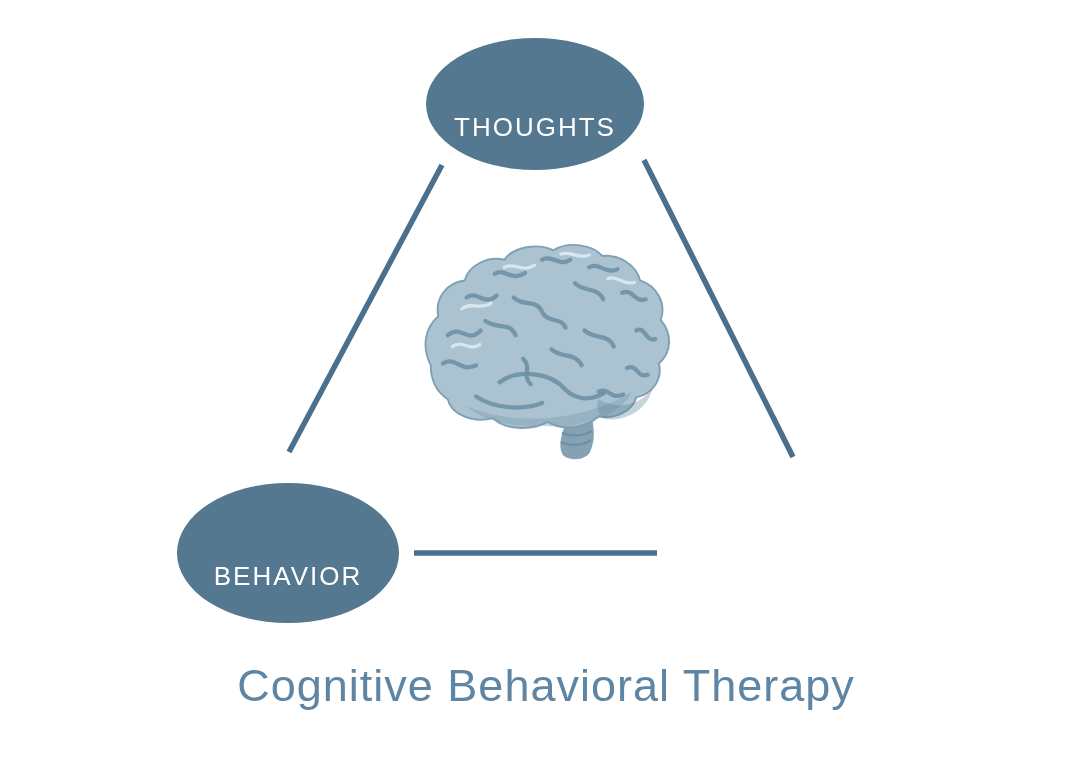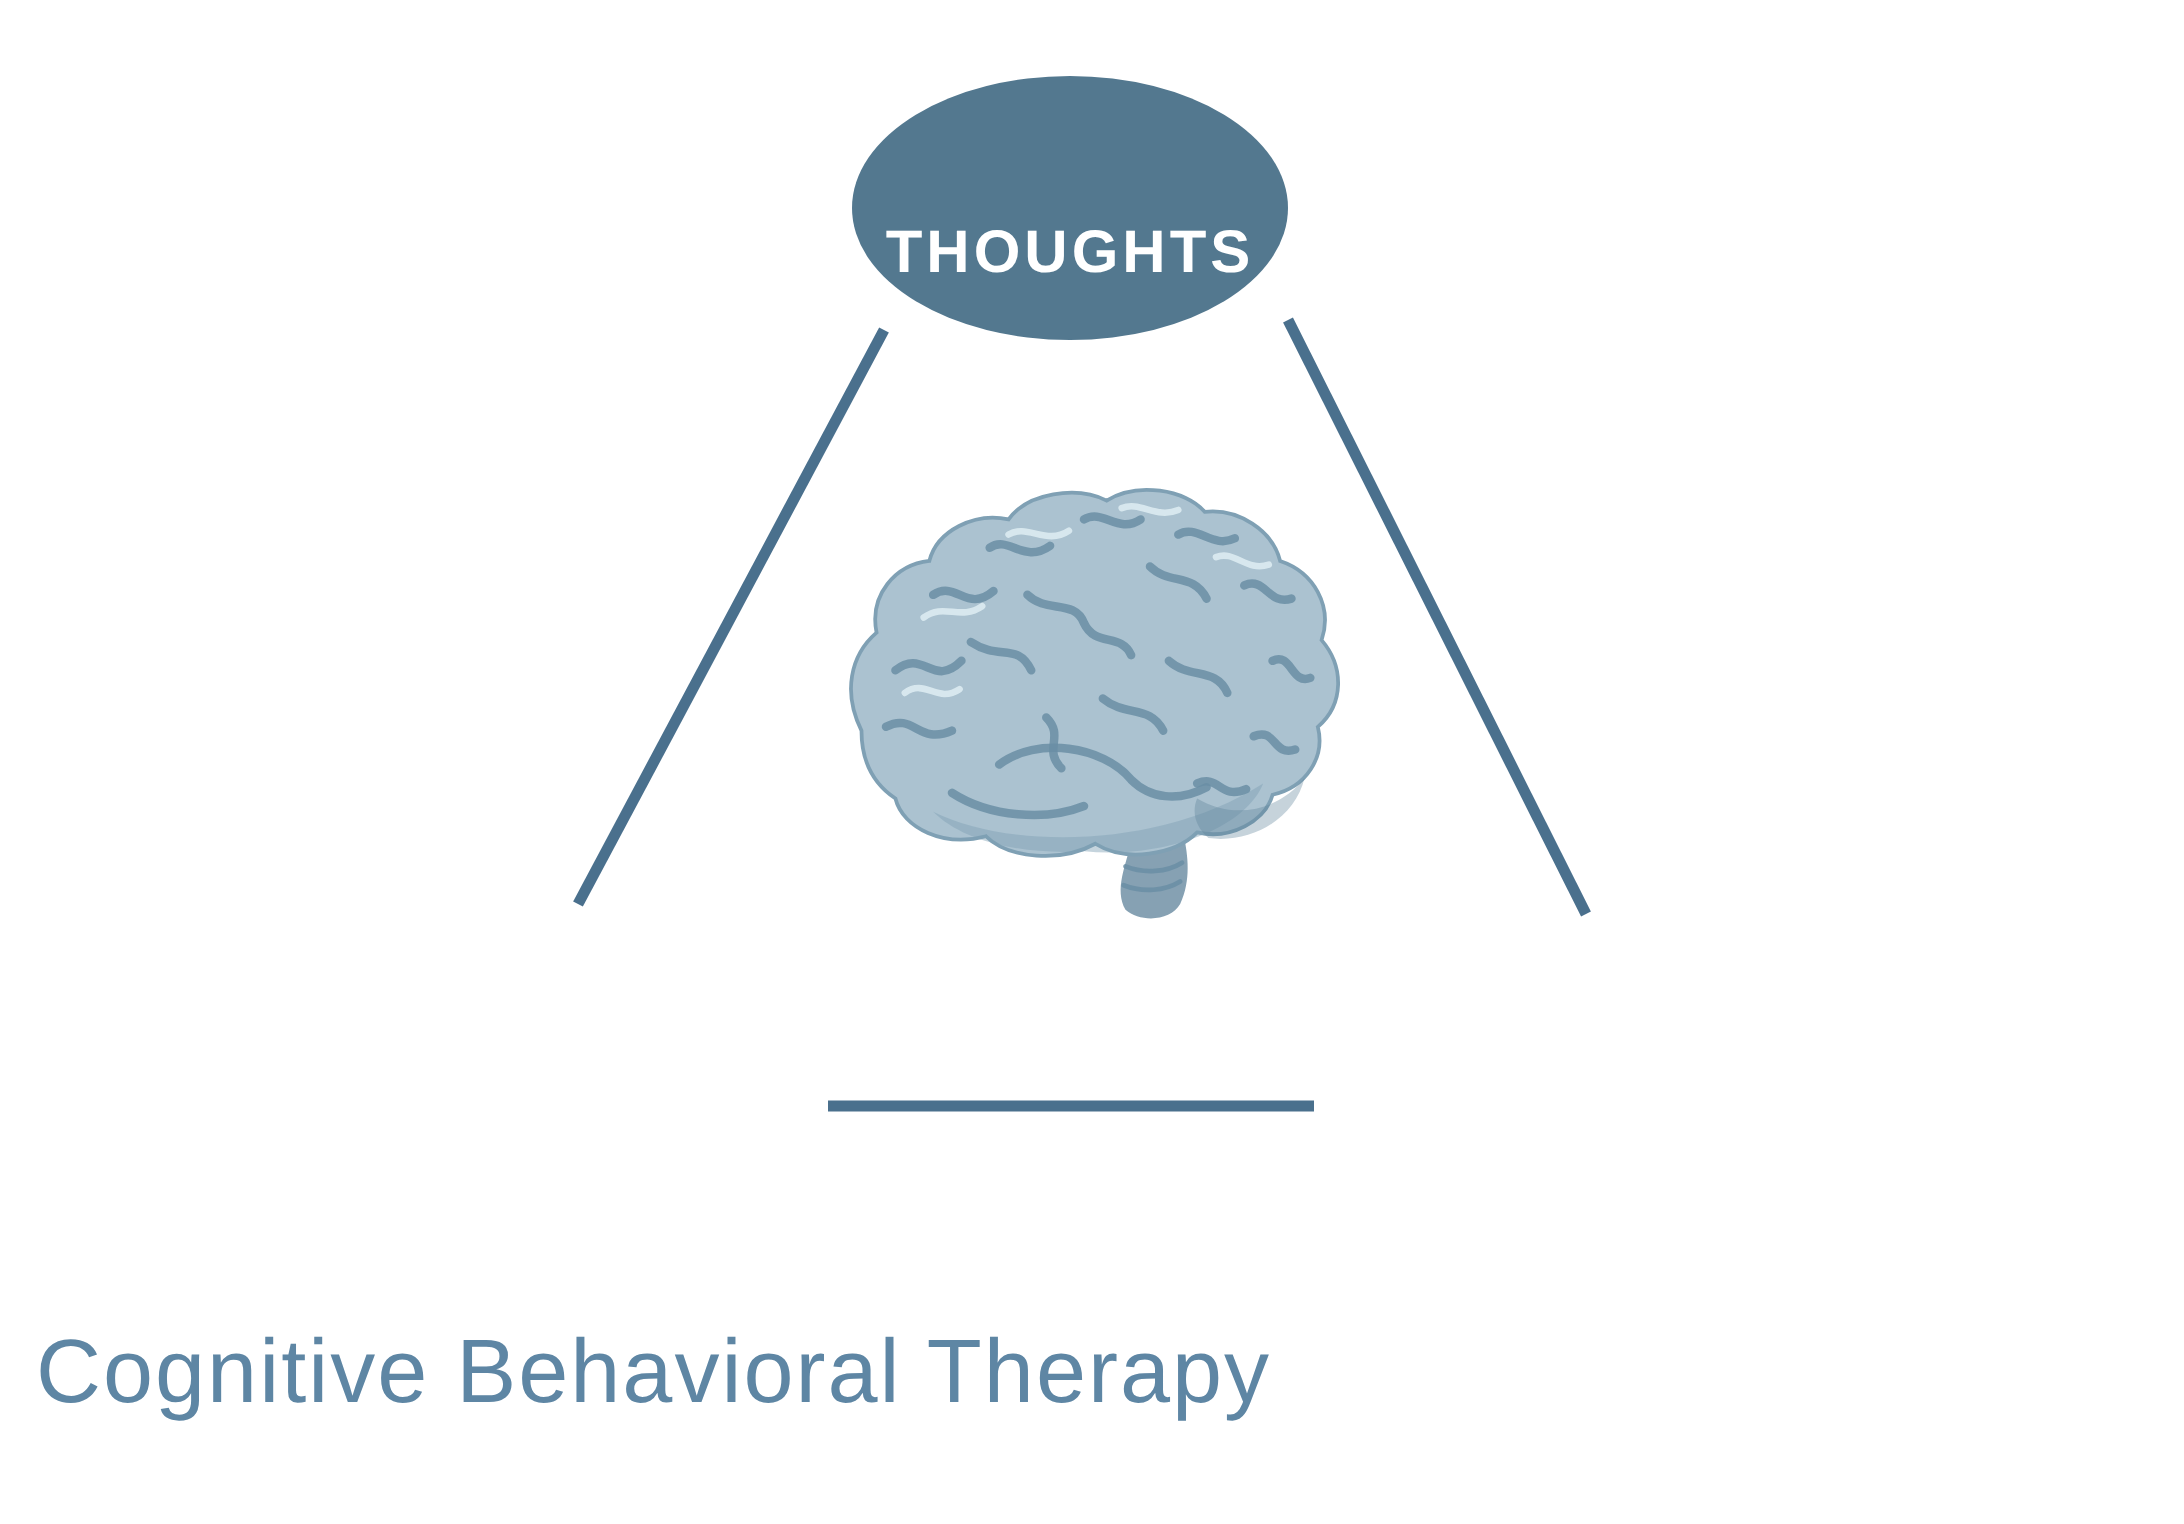--- a/index.html
+++ b/index.html
@@ -42,23 +42,23 @@
   .node{
     position:absolute;
     border-radius:50%;
     background:var(--node-fill);
     display:flex;
     align-items:center;
     justify-content:center;
   }
   .node span{
     color:var(--label-text);
-    font-size:30px;
+    font-size:26px;
     letter-spacing:2px;
-    font-weight:700;
+    font-weight:400;
     line-height:1;
     transform:translateY(-1px);
     margin-top:48px;
   }
   .node-thoughts{ left:426px; top:38px;  width:218px; height:132px; }
   .node-behavior{ left:177px; top:483px; width:222px; height:140px; }
   .node-feelings{ left:680px; top:483px; width:222px; height:140px; }
   .brain{
     position:absolute;
     left:410px; top:238px;
@@ -66,21 +66,21 @@
   }
   .brain-body{ fill:var(--brain-base); stroke:var(--brain-shade); stroke-width:2; }
   .brain-shade{ fill:var(--brain-shade); opacity:.45; }
   .brain-deep{ fill:var(--brain-deep); opacity:.75; }
   .gyri{ fill:none; stroke:var(--brain-outline); stroke-width:4.5; stroke-linecap:round; opacity:.85; }
   .gyri-light{ fill:none; stroke:var(--brain-highlight); stroke-width:3.5; stroke-linecap:round; opacity:.9; }
   .diagram-title{
     position:absolute;
     left:0; right:18px;
     top:660px;
-    text-align:left;
+    text-align:center;
     color:var(--title-text);
     font-size:45px;
     letter-spacing:1px;
     font-weight:400;
     padding-left:18px;
   }
 </style>
 </head>
 <body>
 
@@ -89,20 +89,23 @@
   <svg class="connectors" viewBox="0 0 1092 762" xmlns="http://www.w3.org/2000/svg">
     <line class="connector" x1="442" y1="165" x2="289" y2="452"></line>
     <line class="connector" x1="644" y1="160" x2="793" y2="457"></line>
     <line class="connector" x1="414" y1="553" x2="657" y2="553"></line>
   </svg>
 
   <div class="node node-thoughts">
     <span>THOUGHTS</span>
   </div>
 
+  <div class="node node-behavior">
+    <span>BEHAVIOR</span>
+  </div>
 
 
   <div class="brain">
     <svg viewBox="0 0 280 240" width="100%" height="100%" xmlns="http://www.w3.org/2000/svg">
 
       <path class="brain-deep" d="M 166 188 C 162 204, 156 216, 162 227 C 170 234, 186 233, 191 224 C 197 211, 195 198, 193 188 Z"></path>
       <path class="gyri" d="M 162 204 C 172 208, 184 207, 192 202" style="stroke-width:2.5"></path>
       <path class="gyri" d="M 161 214 C 171 218, 183 217, 191 212" style="stroke-width:2.5"></path>
 
       <path class="brain-body" d="M 22 132

